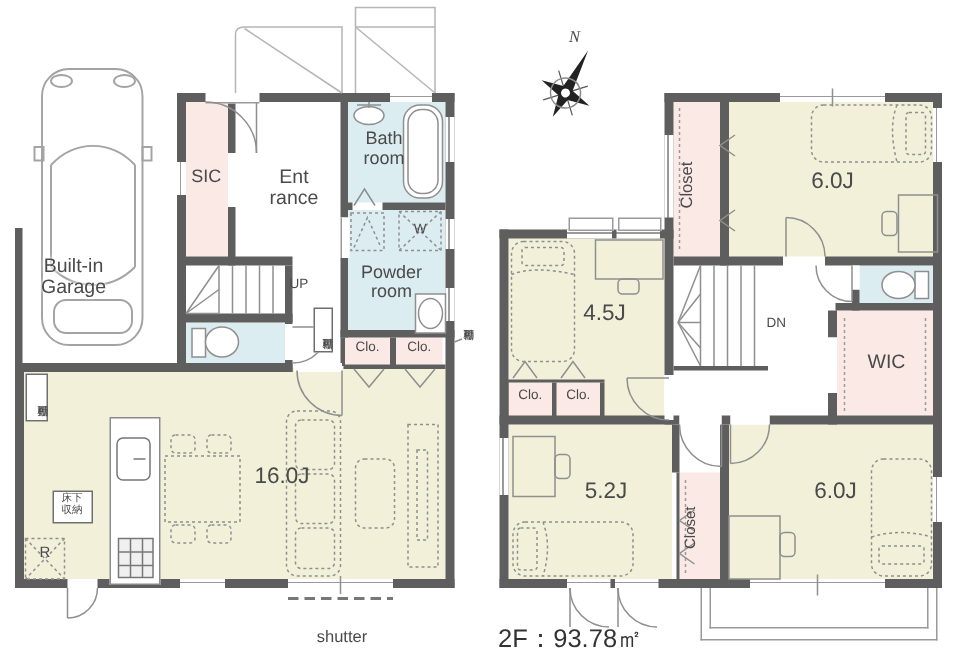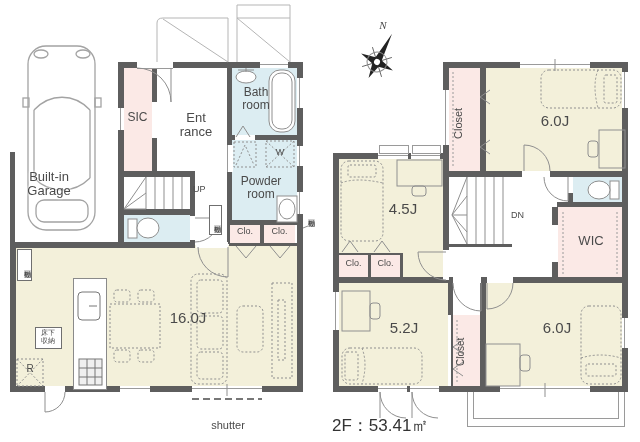--- a/index.html
+++ b/index.html
@@ -377,15 +377,15 @@
   <div class="lbl" style="left:532px;top:113px;width:46px;font-size:15px;">6.0J</div>
   <div class="vrot" style="left:452px;top:92px;width:26px;height:62px;font-size:11px;">Closet</div>
   <div class="lbl" style="left:380px;top:201px;width:46px;font-size:15px;">4.5J</div>
   <div class="lbl" style="left:511px;top:211px;width:24px;font-size:9px;text-align:left;">DN</div>
   <div class="lbl" style="left:570px;top:234px;width:42px;font-size:13px;">WIC</div>
   <div class="lbl" style="left:339px;top:259px;width:29px;font-size:9px;">Clo.</div>
   <div class="lbl" style="left:371px;top:259px;width:29px;font-size:9px;">Clo.</div>
   <div class="lbl" style="left:380px;top:320px;width:48px;font-size:15px;">5.2J</div>
   <div class="vrot" style="left:455px;top:326px;width:24px;height:52px;font-size:10px;">Closet</div>
   <div class="lbl" style="left:532px;top:320px;width:50px;font-size:15px;">6.0J</div>
-  <div class="lbl" style="left:332px;top:417px;width:140px;font-size:17px;text-align:left;color:#333;">2F：53.41㎡</div>
+  <div class="lbl" style="left:332px;top:417px;width:140px;font-size:17px;text-align:left;color:#333;">2F：93.78㎡</div>
 
 </div>
 
 </body></html>

